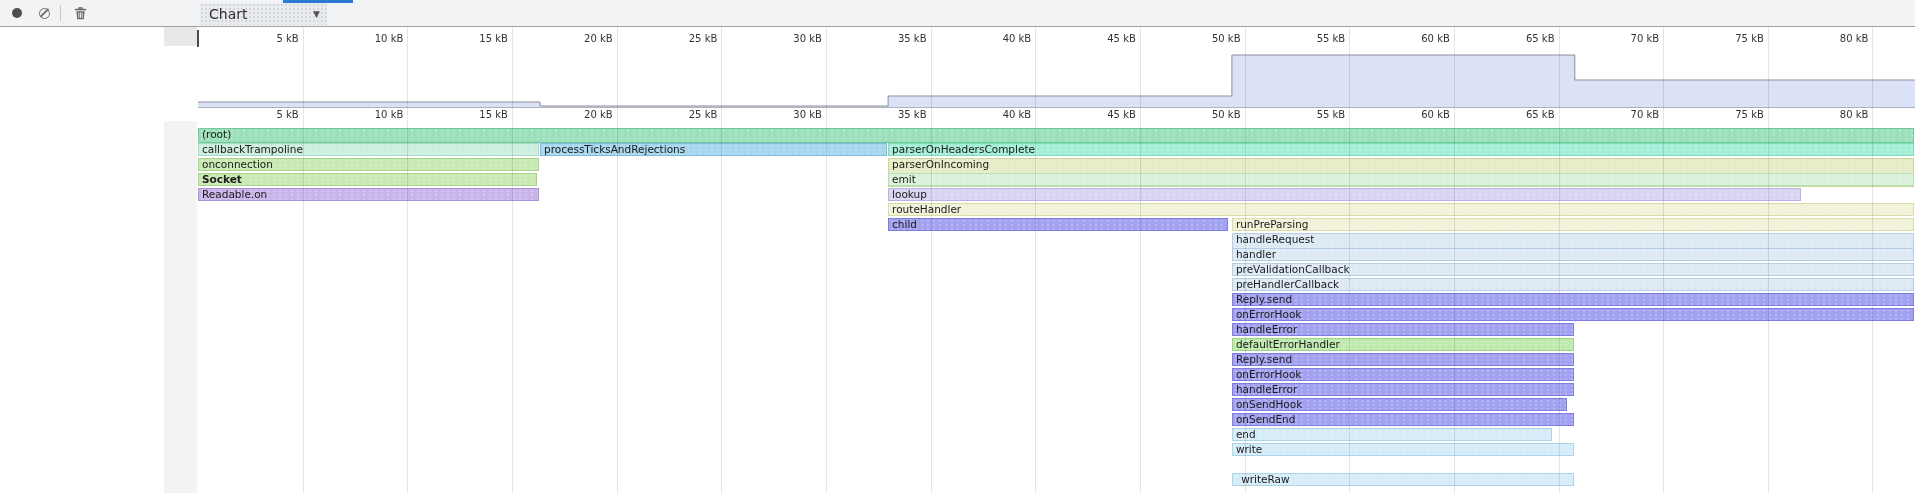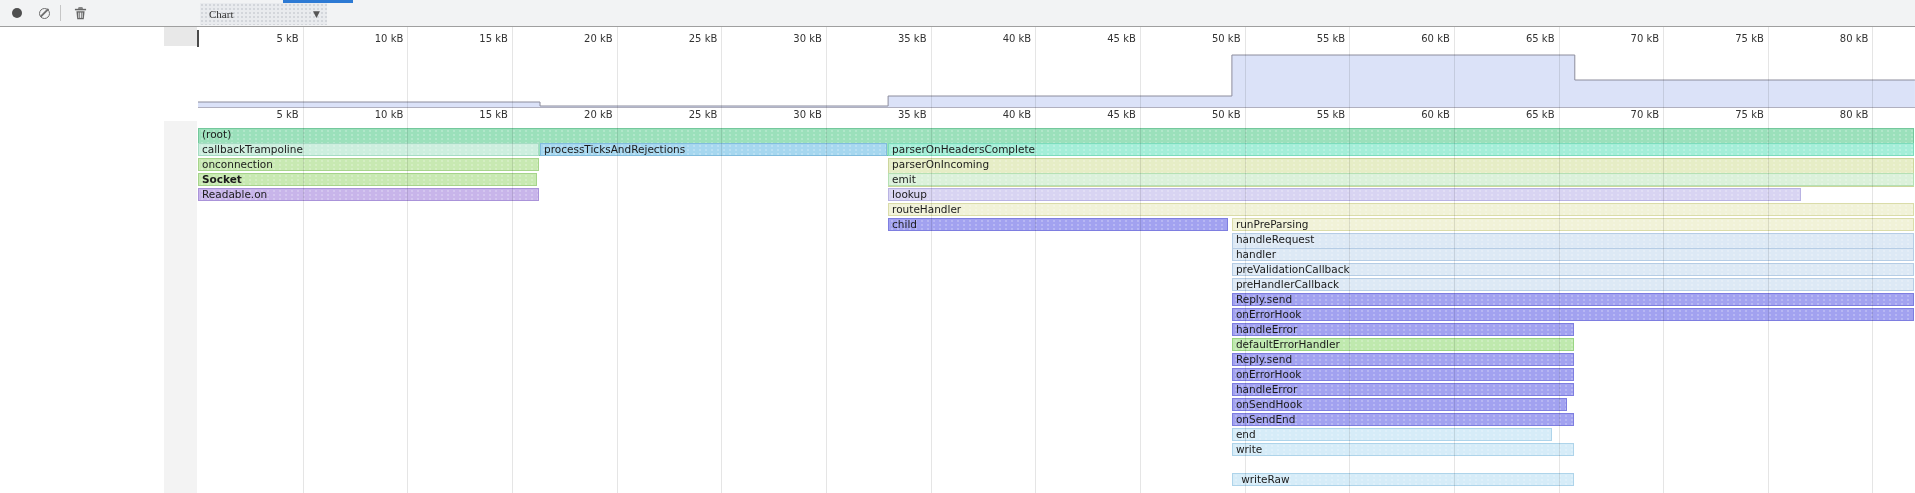--- a/index.html
+++ b/index.html
@@ -17,21 +17,21 @@
   .block-icon { position:relative; width:11px; height:11px; border:1.6px solid #6e6e6e; border-radius:50%; display:inline-block; }
   .block-icon::before { content:""; position:absolute; left:-1px; top:3.6px; width:10.5px; height:1.6px;
                         background:#6e6e6e; transform:rotate(-45deg); }
   .tb-sep { position:absolute; left:60px; top:5px; width:1px; height:16px; background:#c6c6c6; }
   .trash-btn { left:69px; width:22px; }
   .chart-select { position:absolute; left:200px; top:3px; width:127px; height:22px;
                   background:#e9ebee;
                   background-image:radial-gradient(#d3d6db 0.8px, transparent 1px);
                   background-size:4px 4px;
                   display:flex; align-items:center; cursor:pointer; }
-  .chart-select .label { padding-left:9px; font-size:11px; color:#2f2f2f; flex:1;font-family:Liberation Serif, serif; }
+  .chart-select .label { padding-left:9px; font-size:14px; color:#2f2f2f; flex:1; }
   .chart-select .caret { font-size:9px; color:#555; padding-right:7px; }
   .blue-accent { position:absolute; left:283px; top:0; width:70px; height:2.5px; background:#2d7ad4; }
 
   
   .sidebar { position:absolute; left:0; top:27px; width:164px; height:466px;
              background:#fff; border-right:1px solid #b3b3b3; z-index:15; }
   .sb-title { position:absolute; left:18px; top:11px; font-size:12.5px; color:#3c3c3c; }
   .sb-section { position:absolute; left:18px; top:40px; font-size:10.5px; letter-spacing:0.2px; color:#8a8a8a; }
   .profile-row { position:absolute; left:0; top:57px; width:163px; height:23px;
                  background:#d6d6d6; display:flex; align-items:center; cursor:pointer; }
@@ -146,21 +146,21 @@
       <div class="ruler-label" style="left: 1554.5px; top: 109px;">65 kB</div>
       <div class="gridline" style="left: 1663.1px;"></div>
       <div class="ruler-label" style="left: 1659.1px; top: 33px;">70 kB</div>
       <div class="ruler-label" style="left: 1659.1px; top: 109px;">70 kB</div>
       <div class="gridline" style="left: 1767.8px;"></div>
       <div class="ruler-label" style="left: 1763.8px; top: 33px;">75 kB</div>
       <div class="ruler-label" style="left: 1763.8px; top: 109px;">75 kB</div>
       <div class="gridline" style="left: 1872.4px;"></div>
       <div class="ruler-label" style="left: 1868.4px; top: 33px;">80 kB</div>
       <div class="ruler-label" style="left: 1868.4px; top: 109px;">80 kB</div>
-      <div class="bar" style="left: 198px; width: 1715.9px; top: 128px; height: 28px; background-color: rgb(155, 224, 187); border: 1px solid rgb(116, 200, 156);"><span>(root)</span></div>
+      <div class="bar" style="left: 198px; width: 1715.9px; top: 128px; height: 15px; background-color: rgb(155, 224, 187); border: 1px solid rgb(116, 200, 156);"><span>(root)</span></div>
       <div class="bar" style="left: 198px; width: 341px; top: 143px; height: 12.5px; background-color: rgb(204, 238, 222); border: 1px solid rgb(166, 220, 196);"><span>callbackTrampoline</span></div>
       <div class="bar" style="left: 540px; width: 347.1px; top: 143px; height: 12.5px; background-color: rgb(166, 215, 239); border: 1px solid rgb(129, 188, 221);"><span>processTicksAndRejections</span></div>
       <div class="bar" style="left: 888.1px; width: 1025.8px; top: 143px; height: 12.5px; background-color: rgb(164, 238, 216); border: 1px solid rgb(124, 220, 188);"><span>parserOnHeadersComplete</span></div>
       <div class="bar" style="left: 198px; width: 341px; top: 158px; height: 12.5px; background-color: rgb(200, 233, 178); border: 1px solid rgb(166, 212, 139);"><span>onconnection</span></div>
       <div class="bar" style="left: 888.1px; width: 1025.8px; top: 158px; height: 29px; background-color: rgb(230, 237, 198); border: 1px solid rgb(204, 214, 156);"><span>parserOnIncoming</span></div>
       <div class="bar" style="left: 198px; width: 339px; top: 173px; height: 12.5px; background-color: rgb(200, 233, 178); border: 1px solid rgb(166, 212, 139); font-weight: bold;"><span>Socket</span></div>
       <div class="bar" style="left: 888.1px; width: 1025.8px; top: 173px; height: 12.5px; background-color: rgb(219, 241, 218); border: 1px solid rgb(181, 224, 180);"><span>emit</span></div>
       <div class="bar" style="left: 198px; width: 341px; top: 188px; height: 12.5px; background-color: rgb(200, 181, 234); border: 1px solid rgb(170, 147, 217);"><span>Readable.on</span></div>
       <div class="bar" style="left: 888.1px; width: 913px; top: 188px; height: 12.5px; background-color: rgb(216, 212, 242); border: 1px solid rgb(185, 179, 227);"><span>lookup</span></div>
       <div class="bar" style="left: 888.1px; width: 1025.8px; top: 203px; height: 12.5px; background-color: rgb(241, 242, 216); border: 1px solid rgb(218, 220, 169);"><span>routeHandler</span></div>

